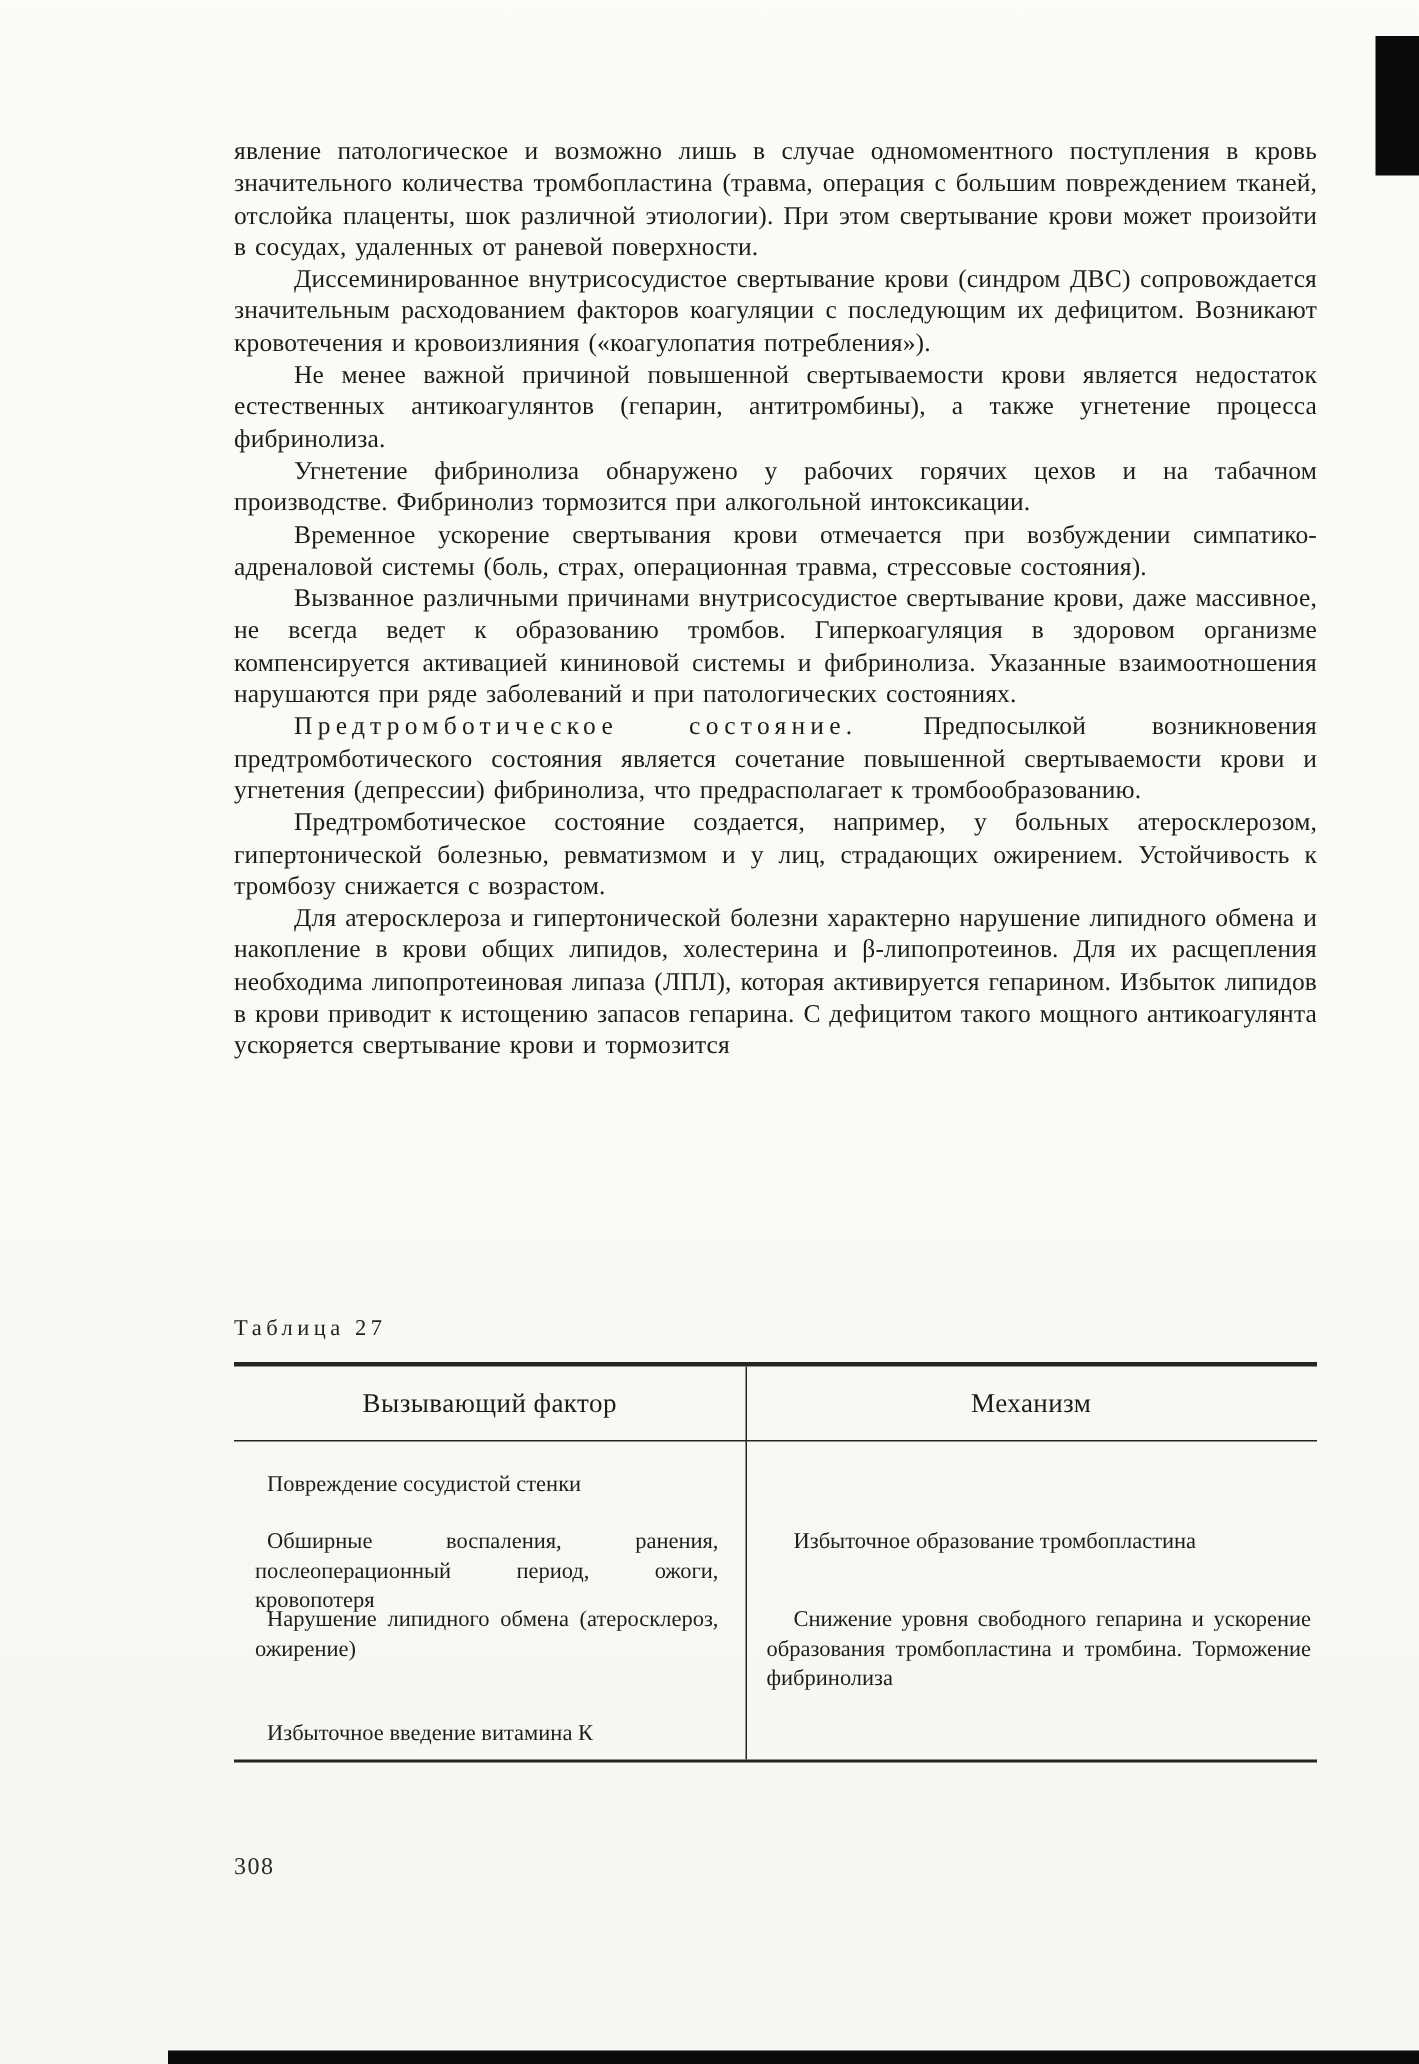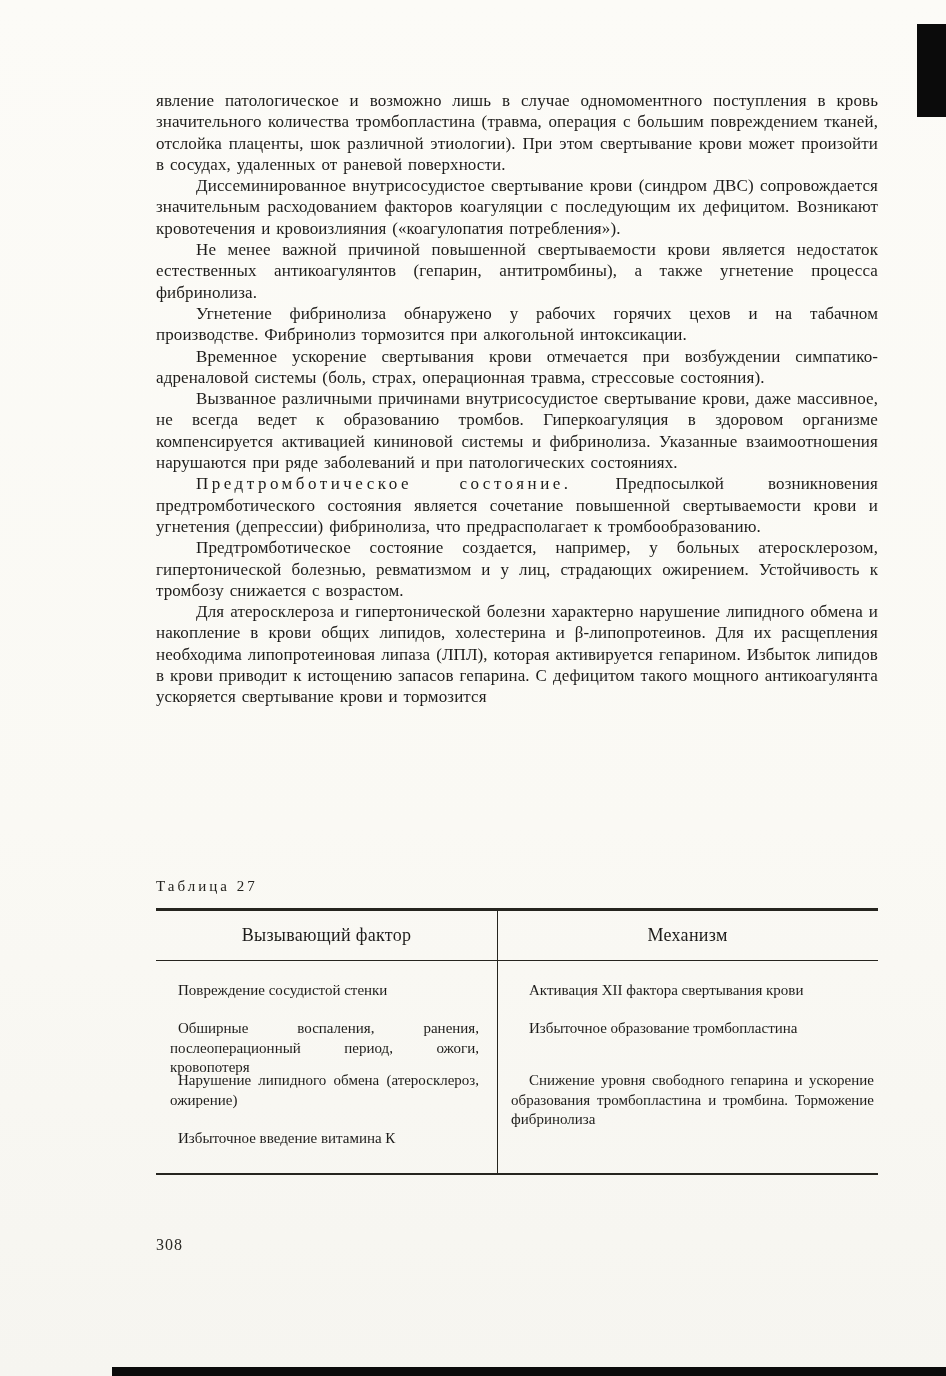--- a/index.html
+++ b/index.html
@@ -33,21 +33,21 @@
     border-top: 3px solid #26251f;
     border-bottom: 2px solid #26251f;
   }
   .vline { position: absolute; left: 341px; top: 0; bottom: 0; width: 1px; background: #26251f; }
   .thead { display: flex; height: 49px; border-bottom: 1px solid #26251f; }
   .th { display: flex; align-items: center; justify-content: center; font-size: 18px; letter-spacing: 0.3px; }
   .th-left { width: 341px; }
   .th-right { flex: 1; }
   .tbody { position: relative; height: 212px; font-size: 15px; line-height: 19.5px; }
   .trow { position: absolute; left: 0; right: 0; display: flex; }
-  .r1 { top: 20px; } .r2 { top: 58px; } .r3 { top: 110px; } .r4 { top: 168px; }
+  .r1 { top: 20px; } .r2 { top: 58px; } .r3 { top: 110px; } .r4 { top: 186px; }
   .td { text-align: justify; box-sizing: border-box; }
   .td-factor { width: 341px; padding: 0 18px 0 14px; text-indent: 8px; }
   .td-mech { flex: 1; padding: 0 4px 0 14px; text-indent: 18px; }
 
   .page-number { position: absolute; left: 156px; top: 1236px; font-size: 16px; letter-spacing: 1px; color: #2a2925; }
 
   .artifact-top { position: absolute; left: 917px; top: 24px; width: 29px; height: 93px; background: #0b0b0b; }
   .artifact-bottom { position: absolute; left: 112px; top: 1367px; width: 834px; height: 9px; background: #0b0b0b; }
 </style>
 </head>
@@ -74,21 +74,20 @@
       <div class="vline"></div>
 
       <div class="thead">
         <div class="th th-left">Вызывающий фактор</div>
         <div class="th th-right">Механизм</div>
       </div>
 
       <div class="tbody">
         <div class="trow r1">
           <div class="td td-factor">Повреждение сосудистой стенки</div>
-          <div class="td td-mech">Активация XII фактора свертывания крови</div>
         </div>
         <div class="trow r2">
           <div class="td td-factor">Обширные воспаления, ранения, послеоперационный период, ожоги, кровопотеря</div>
           <div class="td td-mech">Избыточное образование тромбопластина</div>
         </div>
         <div class="trow r3">
           <div class="td td-factor">Нарушение липидного обмена (атеросклероз, ожирение)</div>
           <div class="td td-mech">Снижение уровня свободного гепарина и ускорение образования тромбопластина и тромбина. Торможение фибринолиза</div>
         </div>
         <div class="trow r4">

